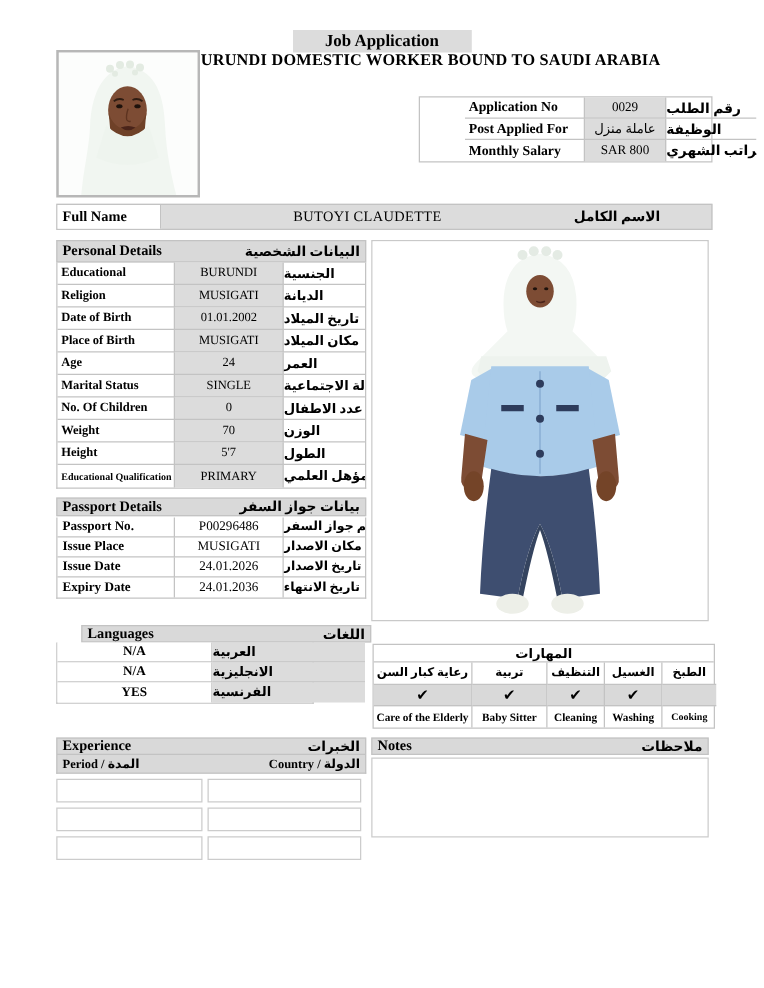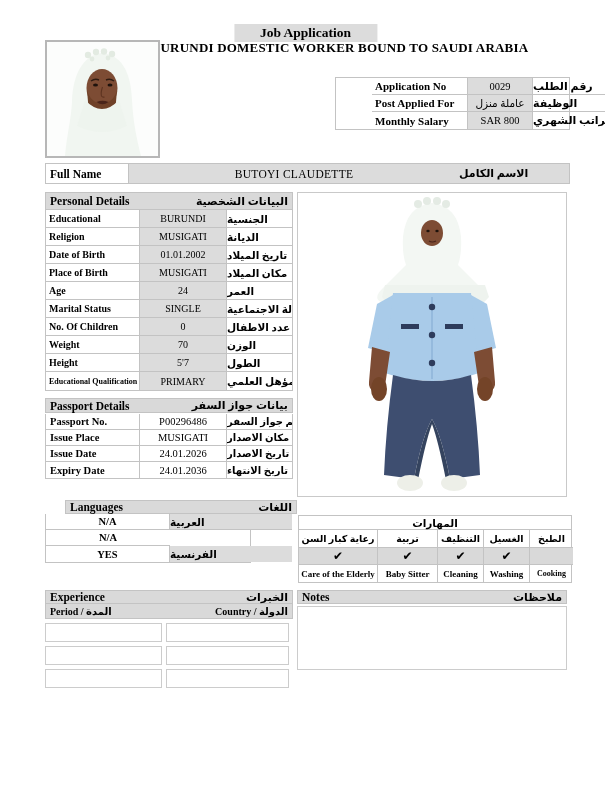--- a/index.html
+++ b/index.html
@@ -248,20 +248,21 @@
   <span class="sh-en">Languages</span>
   <span class="sh-ar ar">اللغات</span>
 </div>
 <div class="abs tbl lg" id="lg-rows">
     <div class="trow">
       <div class="lang-val">N/A</div>
       <div class="lang-ar ar">العربية</div>
     </div>
     <div class="trow">
       <div class="lang-val">N/A</div>
+      <div class="lang-ar ar">الانجليزية</div>
     </div>
     <div class="trow">
       <div class="lang-val">YES</div>
       <div class="lang-ar ar">الفرنسية</div>
     </div>
   </div>
 
 <div class="abs fullbody">
   <svg width="268" height="303" viewBox="0 0 268 303">
     <rect width="268" height="303" fill="#ffffff"></rect>

